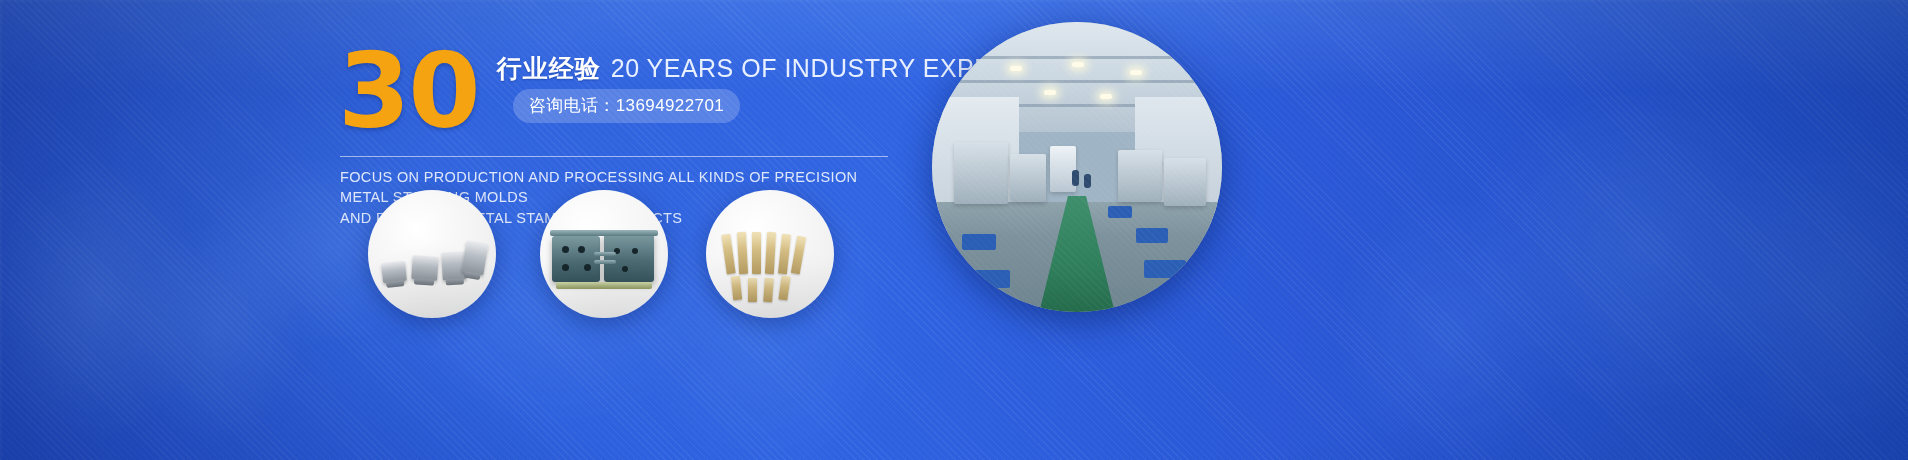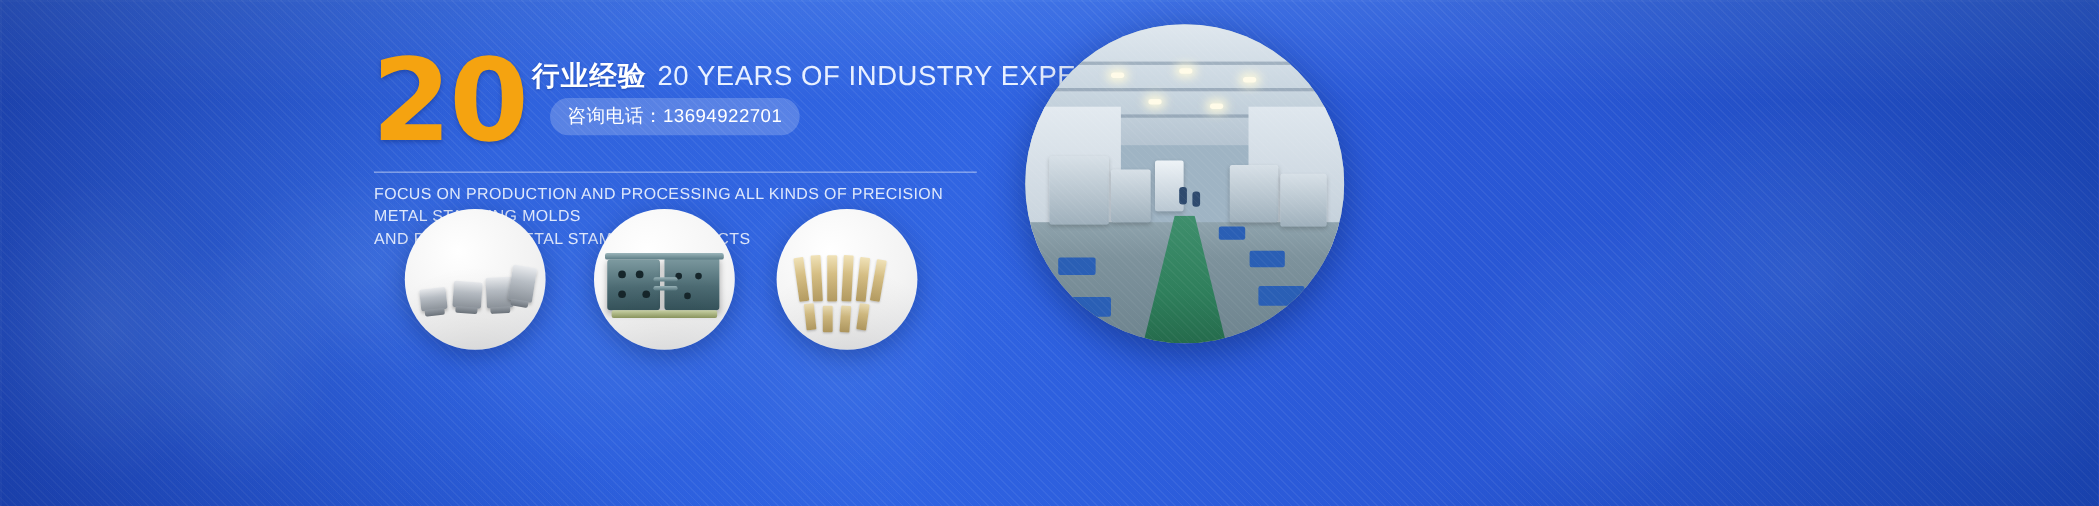--- a/index.html
+++ b/index.html
@@ -61,21 +61,21 @@
   .bignum{
     font-size:104px;line-height:.92;
     font-weight:bold;
     color:#f5a310;
     letter-spacing:-2px;
     font-family:"DejaVu Sans",sans-serif;
     text-shadow:0 2px 4px rgba(0,30,100,.35);
     margin-top:4px;
   }
 
-  .headtext{margin-left:5px;padding-top:12px;}
+  .headtext{margin-left:18px;padding-top:12px;}
 
   .line1{display:flex;align-items:baseline;white-space:nowrap;}
   .cn-small{
     font-size:25px;font-weight:bold;color:#ffffff;
     letter-spacing:1px;
     text-shadow:0 1px 2px rgba(0,30,100,.35);
   }
   .en-head{
     font-size:25px;color:#e8f0ff;margin-left:10px;
     letter-spacing:.5px;font-weight:300;
@@ -169,21 +169,21 @@
 
   <div class="ghost"></div>
   <div class="ghost2"></div>
   <div class="hatch"></div>
   <div class="vignette"></div>
 
   <div class="copy">
 
     <div class="headline">
 
-      <div class="bignum">20</div>
+      <div class="bignum">30</div>
 
       <div class="headtext">
 
         <div class="line1">
           <span class="cn-small">行业经验</span>
           <span class="en-head">20 YEARS OF INDUSTRY EXPERIENCE</span>
         </div>
 
         <div class="line2">
           <span class="phone-badge">咨询电话：13694922701</span>

